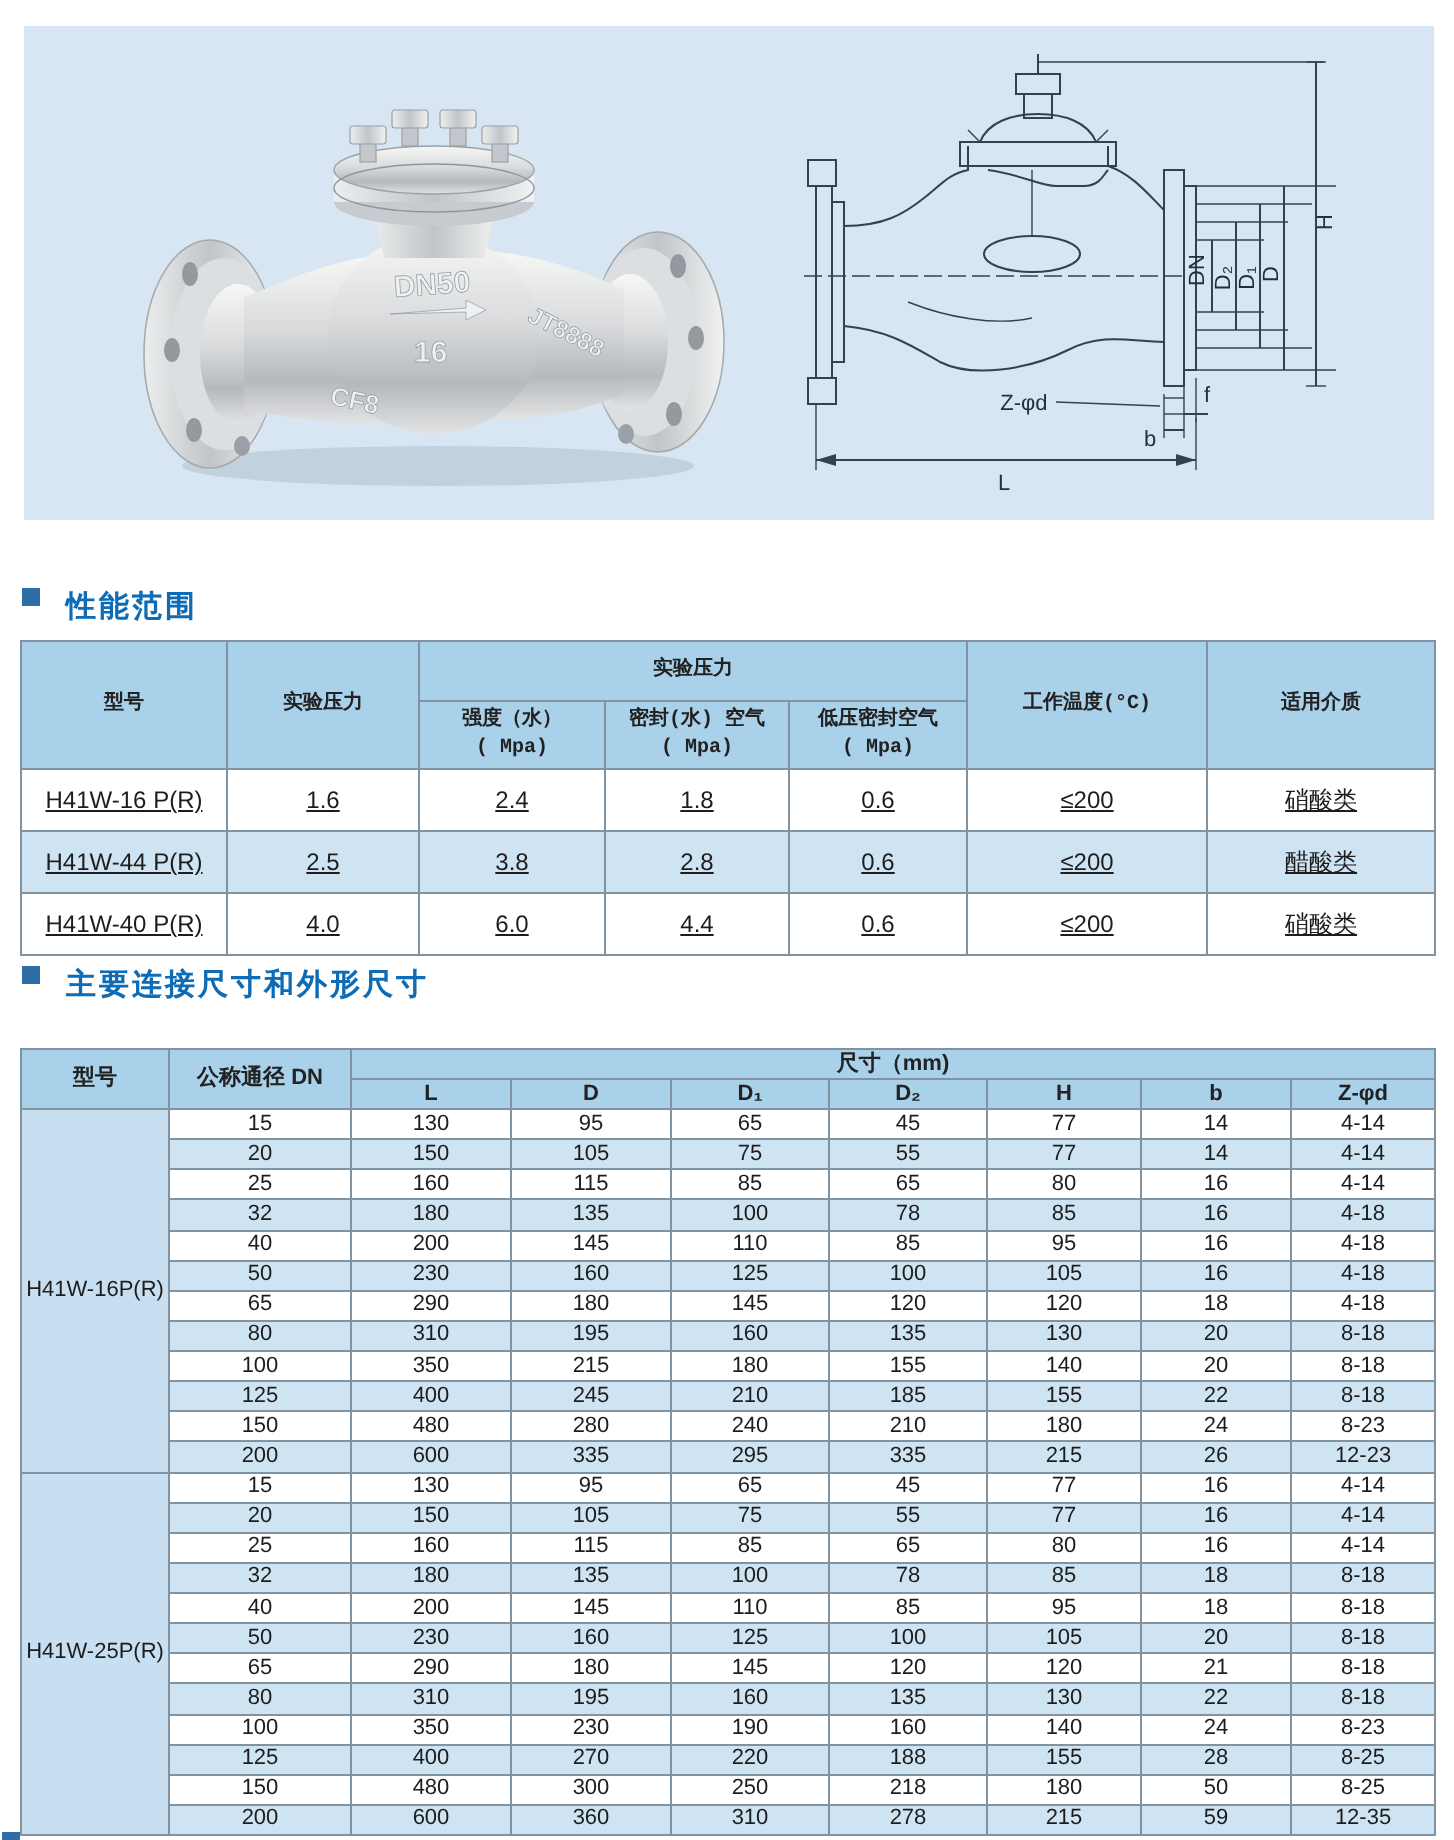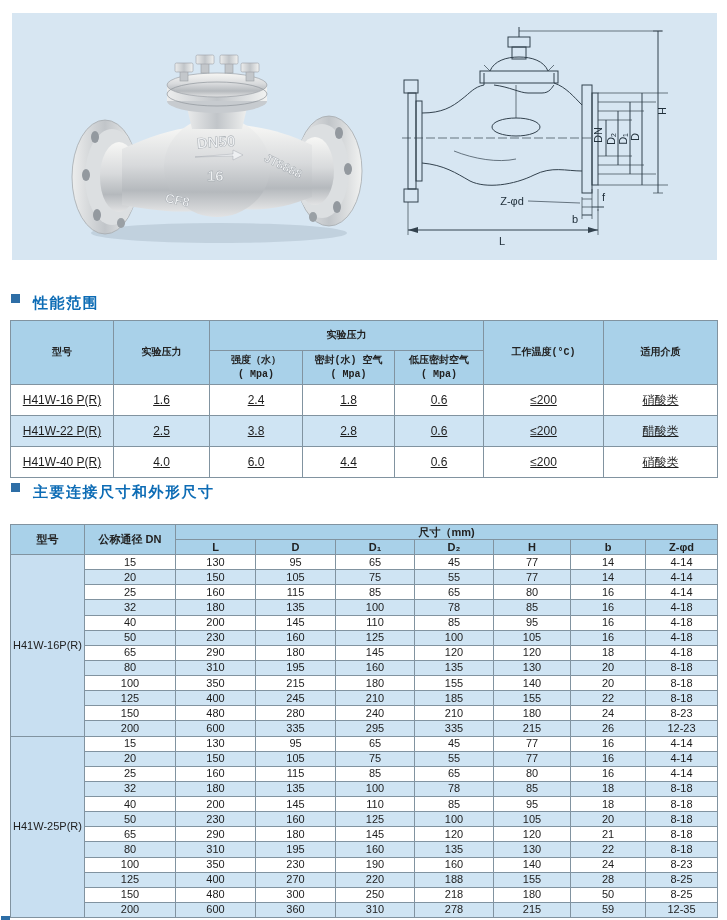--- a/index.html
+++ b/index.html
@@ -256,21 +256,21 @@
         <tr>
           <td>H41W-16 P(R)</td>
           <td>1.6</td>
           <td>2.4</td>
           <td>1.8</td>
           <td>0.6</td>
           <td>≤200</td>
           <td>硝酸类</td>
         </tr>
         <tr class="alt">
-          <td>H41W-22 P(R)</td>
+          <td>H41W-44 P(R)</td>
           <td>2.5</td>
           <td>3.8</td>
           <td>2.8</td>
           <td>0.6</td>
           <td>≤200</td>
           <td>醋酸类</td>
         </tr>
         <tr>
           <td>H41W-40 P(R)</td>
           <td>4.0</td>

